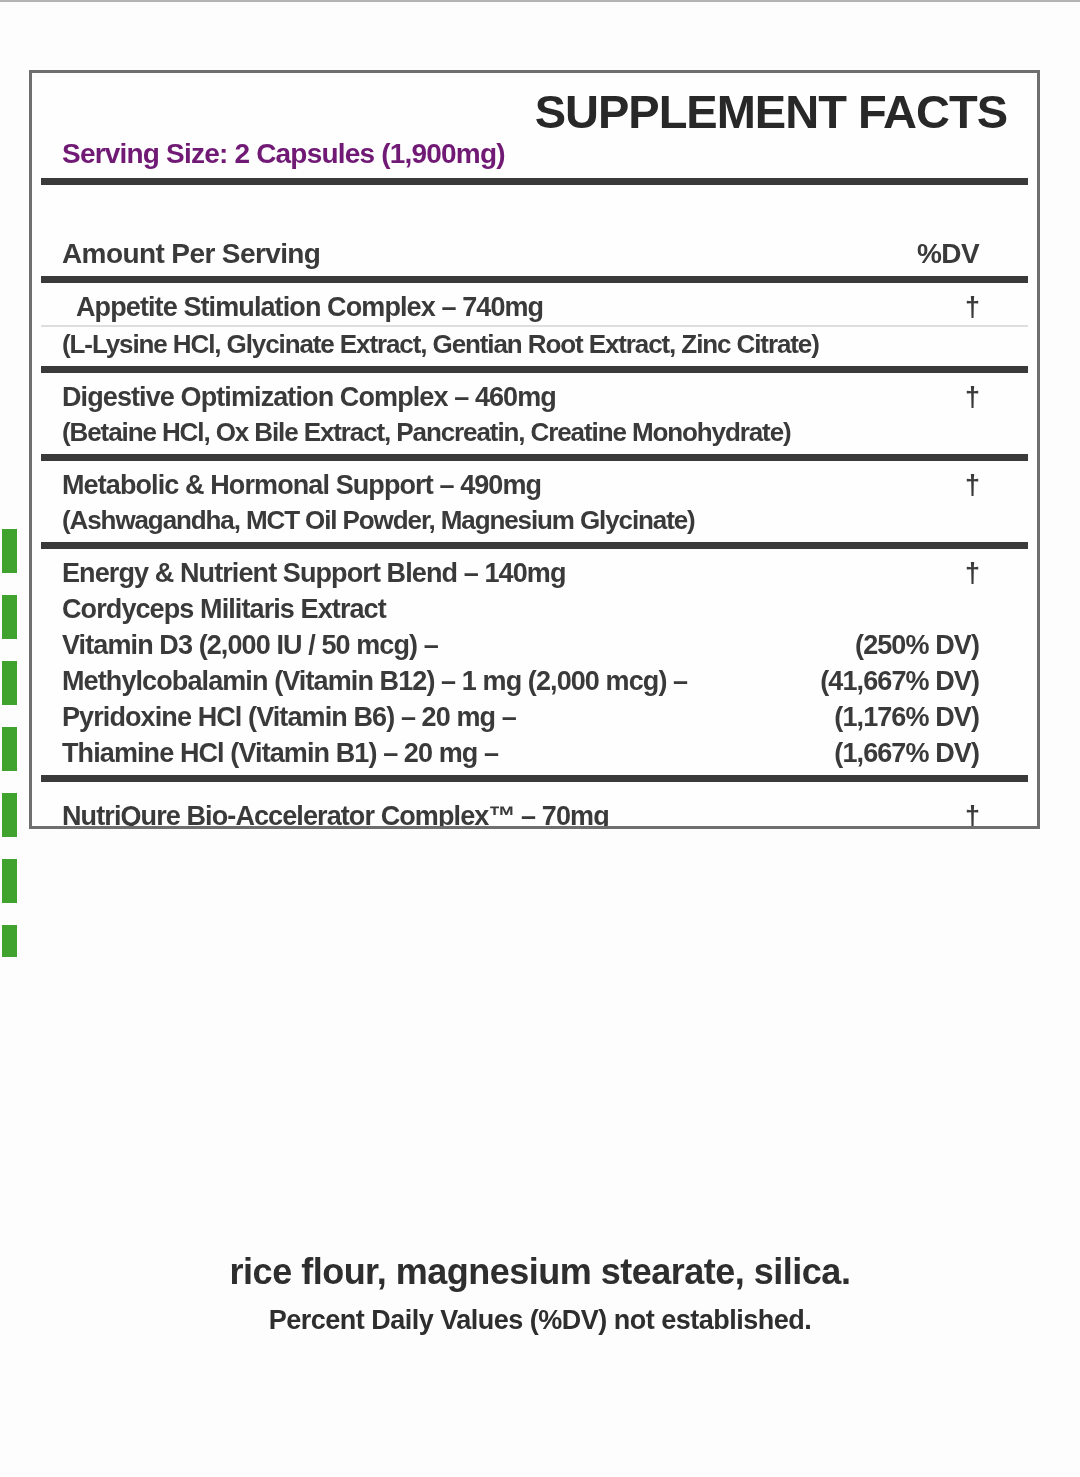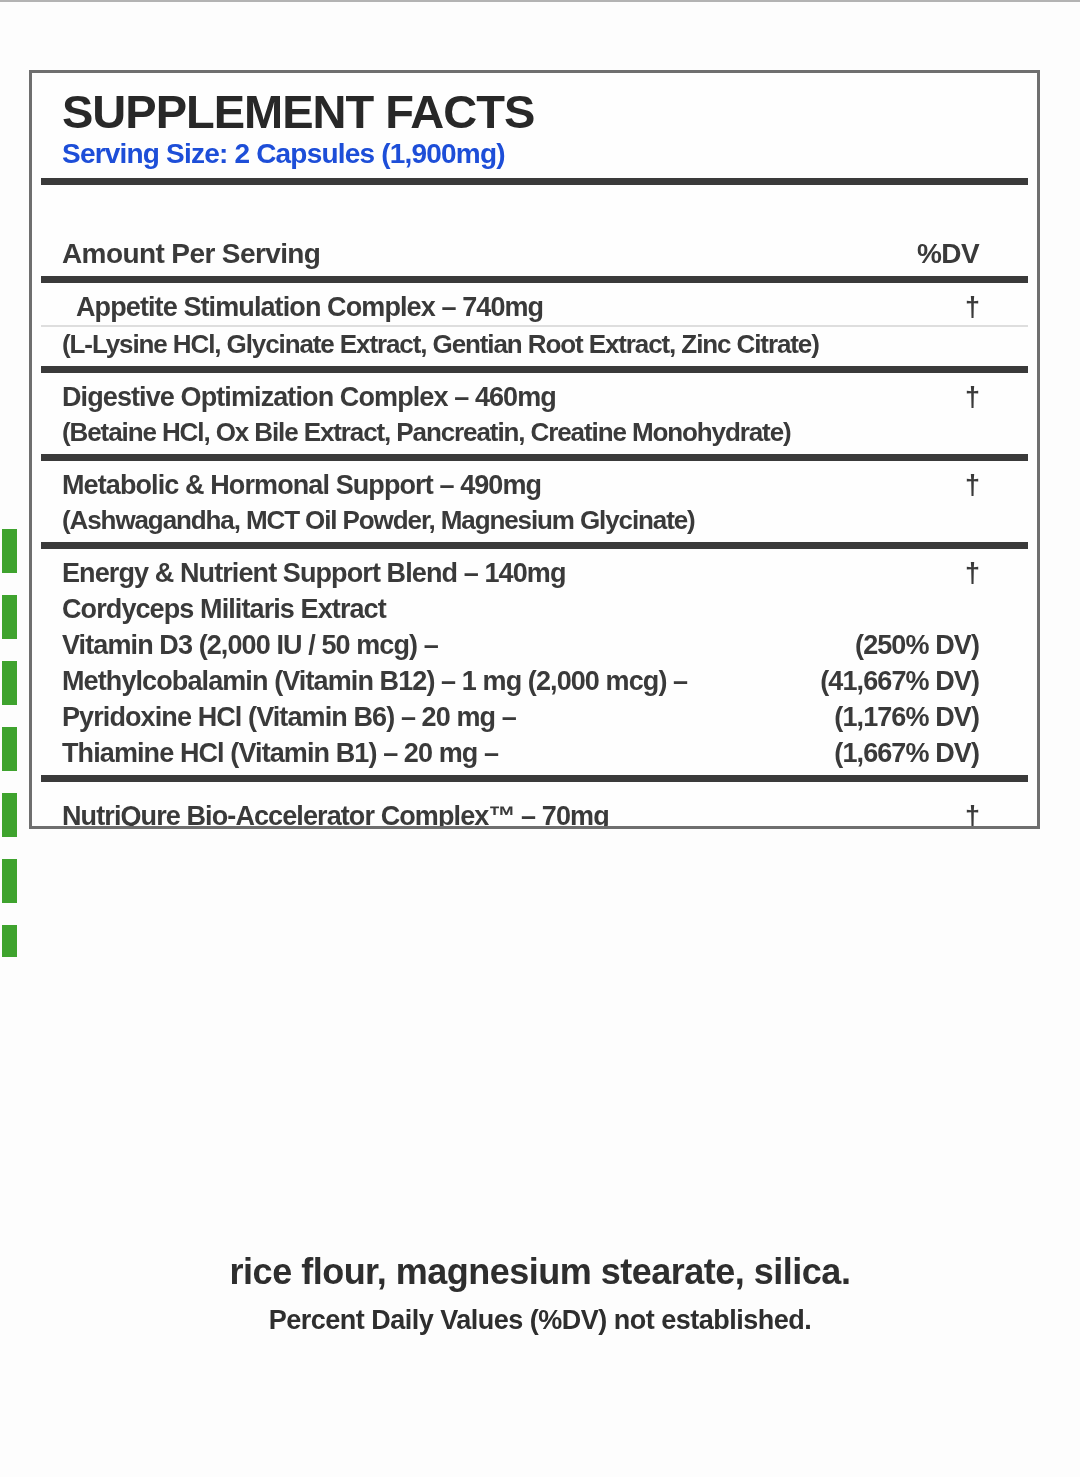--- a/index.html
+++ b/index.html
@@ -40,27 +40,28 @@
   }
   .panel-head { padding: 14px 30px 8px 30px; }
   .title {
     margin: 0;
     font-size: 47px;
     font-weight: bold;
     letter-spacing: -1px;
     line-height: 50px;
     color: #282828;
     white-space: nowrap;
+    text-align: right;
   }
   .serving {
     font-size: 28px;
     font-weight: bold;
     letter-spacing: -0.8px;
     line-height: 33px;
-    color: #1d4ed8;
+    color: #701a75;
     white-space: nowrap;
   }
   .rule-thick {
     height: 7px;
     background: var(--rule-dark, #3a3a3a);
     margin: 0 9px;
   }
   .rule-faint {
     height: 2px;
     background: #dedede;

